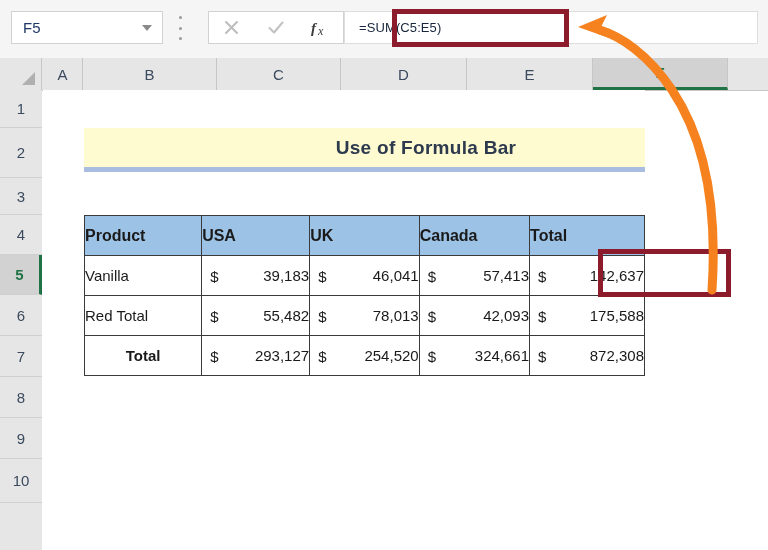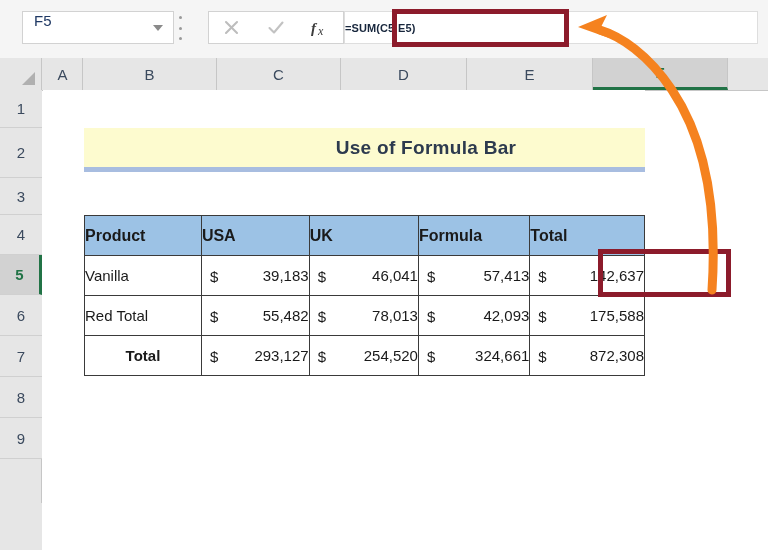--- a/index.html
+++ b/index.html
@@ -20,26 +20,27 @@
   #formula-bar-area {
     position: absolute;
     left: 0; top: 0;
     width: 768px; height: 58px;
     background: #f5f5f5;
     border-bottom: 1px solid #d8d8d8;
   }
 
   #name-box {
     position: absolute;
-    left: 22px; top: 11px;
+    left: 11px; top: 11px;
     width: 152px; height: 33px;
     background: #ffffff;
     border: 1px solid #d2d2d2;
     box-sizing: border-box;
     display: flex;
+    align-items: center;
     cursor: default;
   }
   #name-box-value {
     flex: 1;
     padding-left: 11px;
     font-size: 15px;
     color: #1f3864;
     letter-spacing: .2px;
   }
   #name-box-chevron {
@@ -96,24 +97,24 @@
     position: absolute;
     left: 344px; top: 11px;
     right: 10px; height: 33px;
     background: #ffffff;
     border: 1px solid #dedede;
     box-sizing: border-box;
     display: flex;
     align-items: center;
   }
   #formula-text {
-    font-size: 11px;
+    padding-left: 14px;
+    font-size: 13px;
     color: #17263c;
     letter-spacing: .1px;
-    font-weight: bold;
   }
 
   
   #formula-highlight {
     position: absolute;
     left: 392px; top: 9px;
     width: 177px; height: 38px;
     border: 5px solid #8c1b2b;
     box-sizing: border-box;
     background: transparent;
@@ -376,20 +377,23 @@
         <span>6</span>
       </div>
     <div class="row-head" style="top:246px; height:41px;">
         <span>7</span>
       </div>
     <div class="row-head" style="top:287px; height:41px;">
         <span>8</span>
       </div>
     <div class="row-head" style="top:328px; height:41px;">
         <span>9</span>
+      </div>
+    <div class="row-head" style="top:369px; height:44px;">
+        <span>10</span>
       </div>
     <div class="row-head" style="top:413px; height:47px; border-bottom:none;"></div>
   </div>
 
   <div id="sheet">
 
     <div id="banner">
       <span id="banner-text">Use of Formula Bar</span>
     </div>
 
@@ -399,21 +403,21 @@
           <col style="width:124px">
           <col style="width:126px">
         <col style="width:126px">
           <col style="width:133px">
       </colgroup>
       <thead>
         <tr>
           <th>Product</th>
           <th>USA</th>
           <th>UK</th>
-          <th>Formula</th>
+          <th>Canada</th>
           <th>Total</th>
         </tr>
       </thead>
       <tbody id="table-body">
           <tr>
             <td class="prod">Vanilla</td>
             <td class="money"><span class="cur">$</span>39,183</td>
             <td class="money"><span class="cur">$</span>46,041</td>
             <td class="money"><span class="cur">$</span>57,413</td>
             <td class="money"><span class="cur">$</span>142,637</td>

